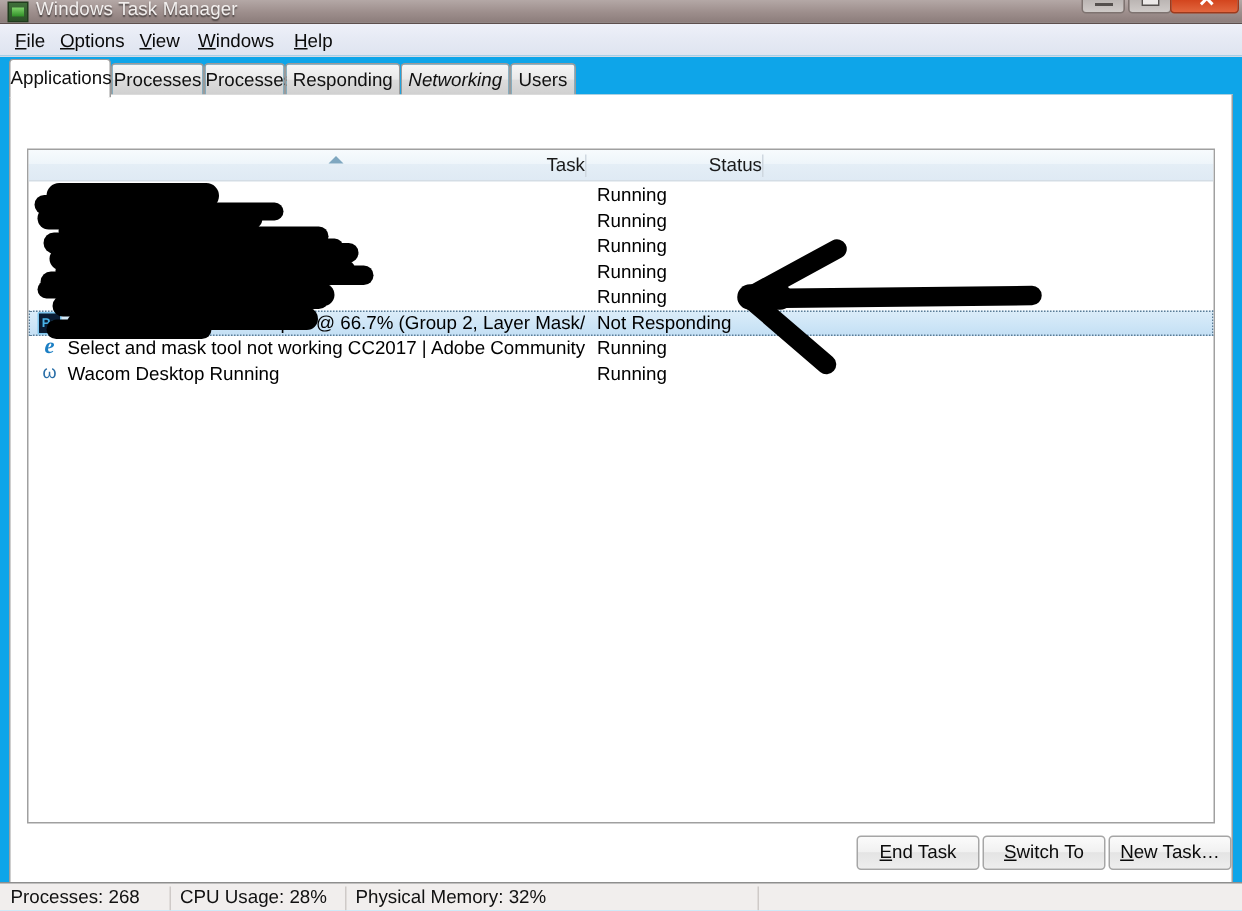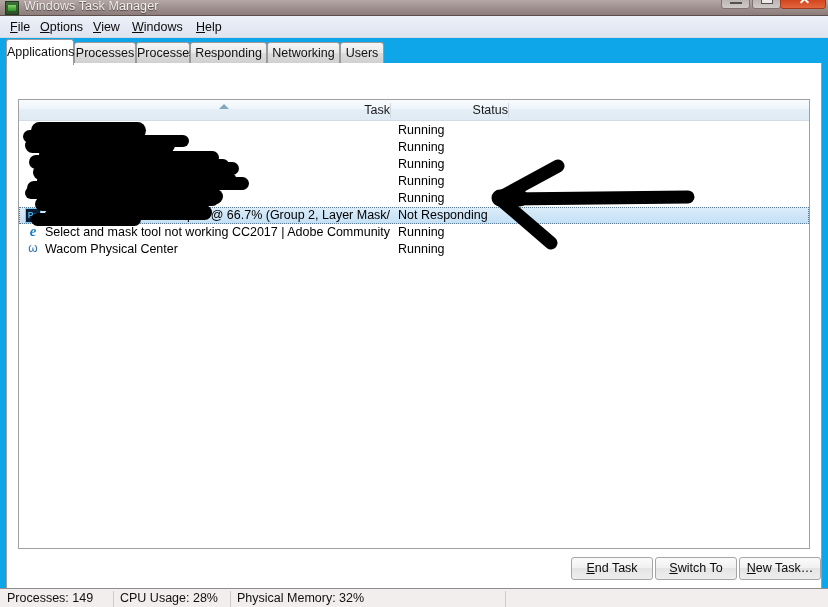--- a/index.html
+++ b/index.html
@@ -454,21 +454,21 @@
         <div class="menu-item" style="left: 87px;"><u>V</u>iew</div>
         <div class="menu-item" style="left: 126px;"><u>W</u>indows</div>
         <div class="menu-item" style="left: 190px; text-align: right;"><u>H</u>elp</div>
       </div>
 
     <div id="tabstrip">
         <div class="tab active" style="left: 6px; width: 68px;">Applications</div>
         <div class="tab" style="left: 74px; width: 62px;">Processes</div>
         <div class="tab" style="left: 136px; width: 54px;">Processes</div>
         <div class="tab" style="left: 190px; width: 77px;">Responding</div>
-        <div class="tab" style="left: 267px; width: 73px;">Networking</div>
+        <div class="tab" style="left: 267px; width: 73px; font-style: italic;">Networking</div>
         <div class="tab" style="left: 340px; width: 44px;">Users</div>
       </div>
     <div id="tabstrip-baseline"></div>
 
     <div id="panel"></div>
 
     <div id="listview">
       <div id="list-header">
         <div class="col-head" id="col-task" style="left:0;width:371px;">Task</div>
         <div id="sort-arrow"></div>
@@ -518,21 +518,21 @@
           <div class="row">
             <div class="cell-task">
               <span class="ricon ricon-ie"></span>
               <span class="task-label">Select and mask tool not working CC2017 | Adobe Community - Inter…</span>
             </div>
             <div class="cell-status">Running</div>
           </div>
           <div class="row">
             <div class="cell-task">
               <span class="ricon ricon-wacom"></span>
-              <span class="task-label">Wacom Physical Center</span>
+              <span class="task-label">Wacom Desktop Running</span>
             </div>
             <div class="cell-status">Running</div>
           </div>
         </div>
       <div id="redact-layer">
           <div class="redact" style="left: 12px; top: 1px; width: 115px; height: 17px;"></div>
           <div class="redact" style="left: 4px; top: 9px; width: 70px; height: 13px;"></div>
           <div class="redact" style="left: 30px; top: 2px; width: 80px; height: 12px;"></div>
           <div class="redact" style="left: 6px; top: 17px; width: 150px; height: 15px;"></div>
           <div class="redact" style="left: 90px; top: 14px; width: 80px; height: 12px;"></div>
@@ -553,21 +553,21 @@
           <div class="redact" style="left: 40px; top: 22px; width: 95px; height: 12px;"></div>
           <div class="redact" style="left: 6px; top: 66px; width: 90px; height: 12px;"></div>
         </div>
     </div>
 
     <div class="btn" id="btn-end-task"><u>E</u>nd Task</div>
     <div class="btn" id="btn-switch-to"><u>S</u>witch To</div>
     <div class="btn" id="btn-new-task"><u>N</u>ew Task…</div>
 
     <div id="statusbar">
-      <div class="status-cell" style="left:0;width:113px;">Processes: 149</div>
+      <div class="status-cell" style="left:0;width:113px;">Processes: 268</div>
       <div class="status-sep" style="left:113px;"></div>
       <div class="status-cell" style="left:113px;width:117px;">CPU Usage: 28%</div>
       <div class="status-sep" style="left:230px;"></div>
       <div class="status-cell" style="left:230px;width:275px;">Physical Memory: 32%</div>
       <div class="status-sep" style="left:505px;"></div>
     </div>
 
   </div>
 </div>
 

